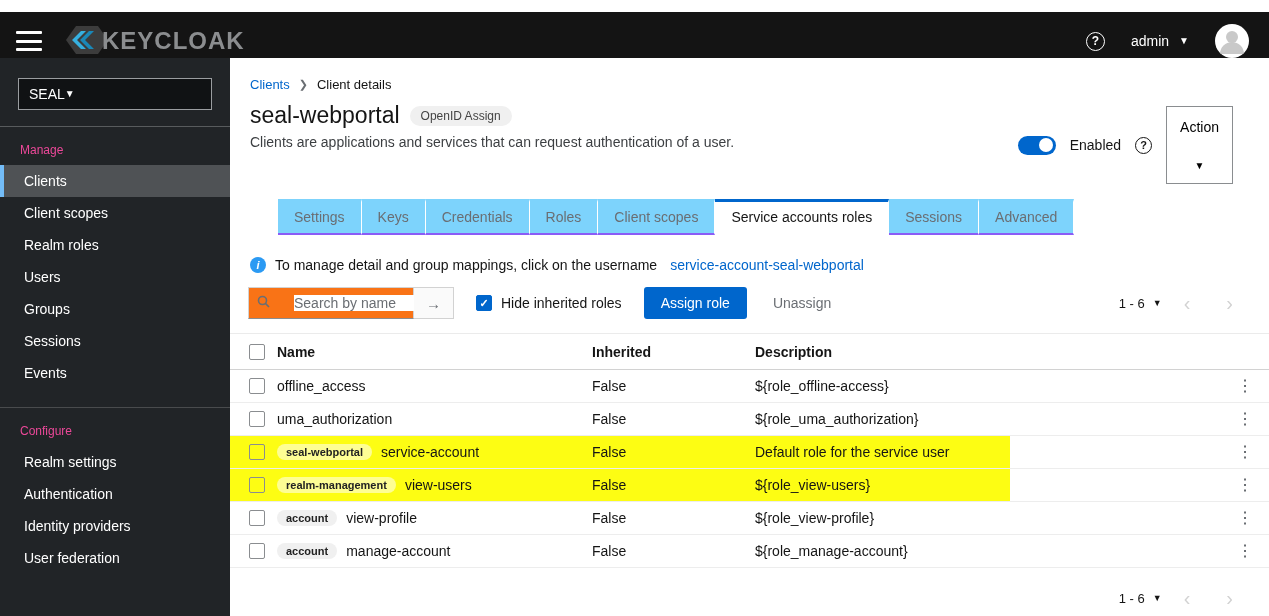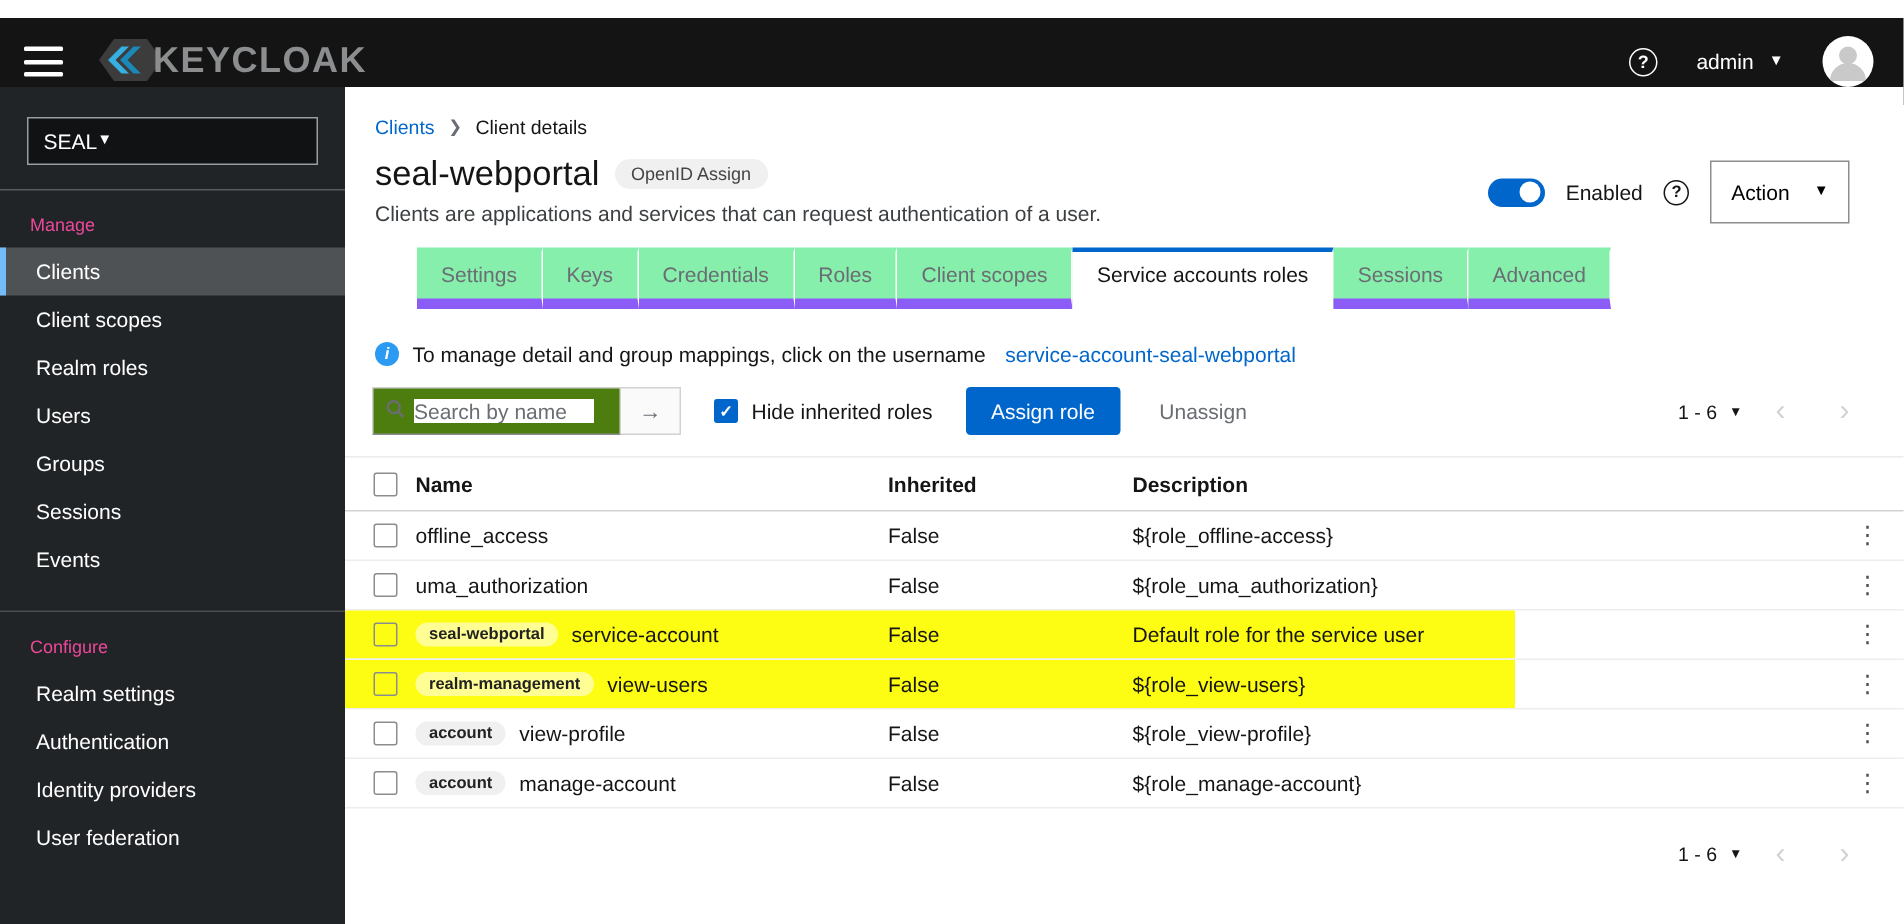--- a/index.html
+++ b/index.html
@@ -42,36 +42,36 @@
   .title-line { display:flex; align-items:center; gap:10px; }
   .page-title { font-size:23px; font-weight:500; }
   .proto-badge { background:#f0f0f0; border-radius:12px; padding:3px 11px; font-size:12px; color:#444; }
   .subtitle { margin-top:5px; font-size:14px; color:#3c3f42; }
   .header-controls { margin-left:auto; display:flex; align-items:center; gap:14px; margin-top:4px; }
   .toggle { width:38px; height:19px; background:#0066cc; border-radius:10px; position:relative; cursor:pointer; }
   .toggle .knob { position:absolute; right:3px; top:2.5px; width:14px; height:14px; background:#fff; border-radius:50%; }
   .help-dark { width:17px; height:17px; border:1.5px solid #151515; border-radius:50%; font-size:11px;
     font-weight:bold; display:flex; align-items:center; justify-content:center; cursor:pointer; }
   .action-btn { border:1px solid #8a8d90; background:#fff; padding:12px 13px; font-size:14px;
-    display:flex; align-items:center; gap:16px; cursor:pointer; }
+    display:flex; align-items:center; gap:26px; cursor:pointer;flex-direction:column; }
 
   .tabs { display:flex; margin-top:15px; padding-left:48px; }
-  .tab { background:#86efac; color:#6a6e73; padding:7px 16px 8px 16px; border-top:3px solid transparent;
-    border-right:1px solid #fff; border-bottom:7px solid #8b5cf6; cursor:pointer; font-size:14px; }
+  .tab { background:#7dd3fc; color:#6a6e73; padding:7px 16px 8px 16px; border-top:3px solid transparent;
+    border-right:1px solid #fff; border-bottom:2px solid #8b5cf6; cursor:pointer; font-size:14px; }
   .tab.active { background:#fff; color:#151515; border-top:3px solid #0066cc; border-bottom:1px solid #fff; }
 
   .info-row { display:flex; align-items:center; gap:9px; padding:22px 0 0 20px; font-size:14px; }
   .info-icon { width:16px; height:16px; background:#2b9af3; color:#fff; border-radius:50%; font-size:11px;
     font-weight:bold; font-style:italic; display:flex; align-items:center; justify-content:center; flex:none; }
   .info-row a { color:#0066cc; text-decoration:none; margin-left:4px; cursor:pointer; }
 
   .toolbar { display:flex; align-items:center; padding:14px 22px 14px 18px; border-bottom:1px solid #ebebeb; }
   .search-group { display:flex; }
   .search-input-wrap { display:flex; align-items:center; border:1px solid #d2d2d2; border-bottom-color:#8a8d90;
-    background:#4d7c0f; height:32px; width:166px; padding:0 8px; gap:6px; }
+    background:#f97316; height:32px; width:166px; padding:0 8px; gap:24px; }
   .search-input-wrap input { border:none; outline:none; width:120px; font-size:14px;
     font-family:"Liberation Sans",sans-serif; color:#151515; }
   .search-input-wrap input::placeholder { color:#6a6e73; }
   .search-btn { width:40px; height:32px; border:1px solid #d2d2d2; border-left:none; background:#fafafa;
     color:#6a6e73; font-size:15px; cursor:pointer; }
   .check-wrap { display:flex; align-items:center; gap:9px; margin-left:22px; cursor:pointer; }
   .cb { width:16px; height:16px; border:1px solid #8a8d90; background:#fff; border-radius:2px; flex:none; cursor:pointer; }
   .cb.checked { background:#0066cc; border-color:#0066cc; position:relative; }
   .cb.checked::after { content:"✓"; position:absolute; left:2.5px; top:0.5px; color:#fff; font-size:11px; font-weight:bold; }
   .assign-btn { margin-left:22px; background:#0066cc; color:#fff; border:none; border-radius:3px;

